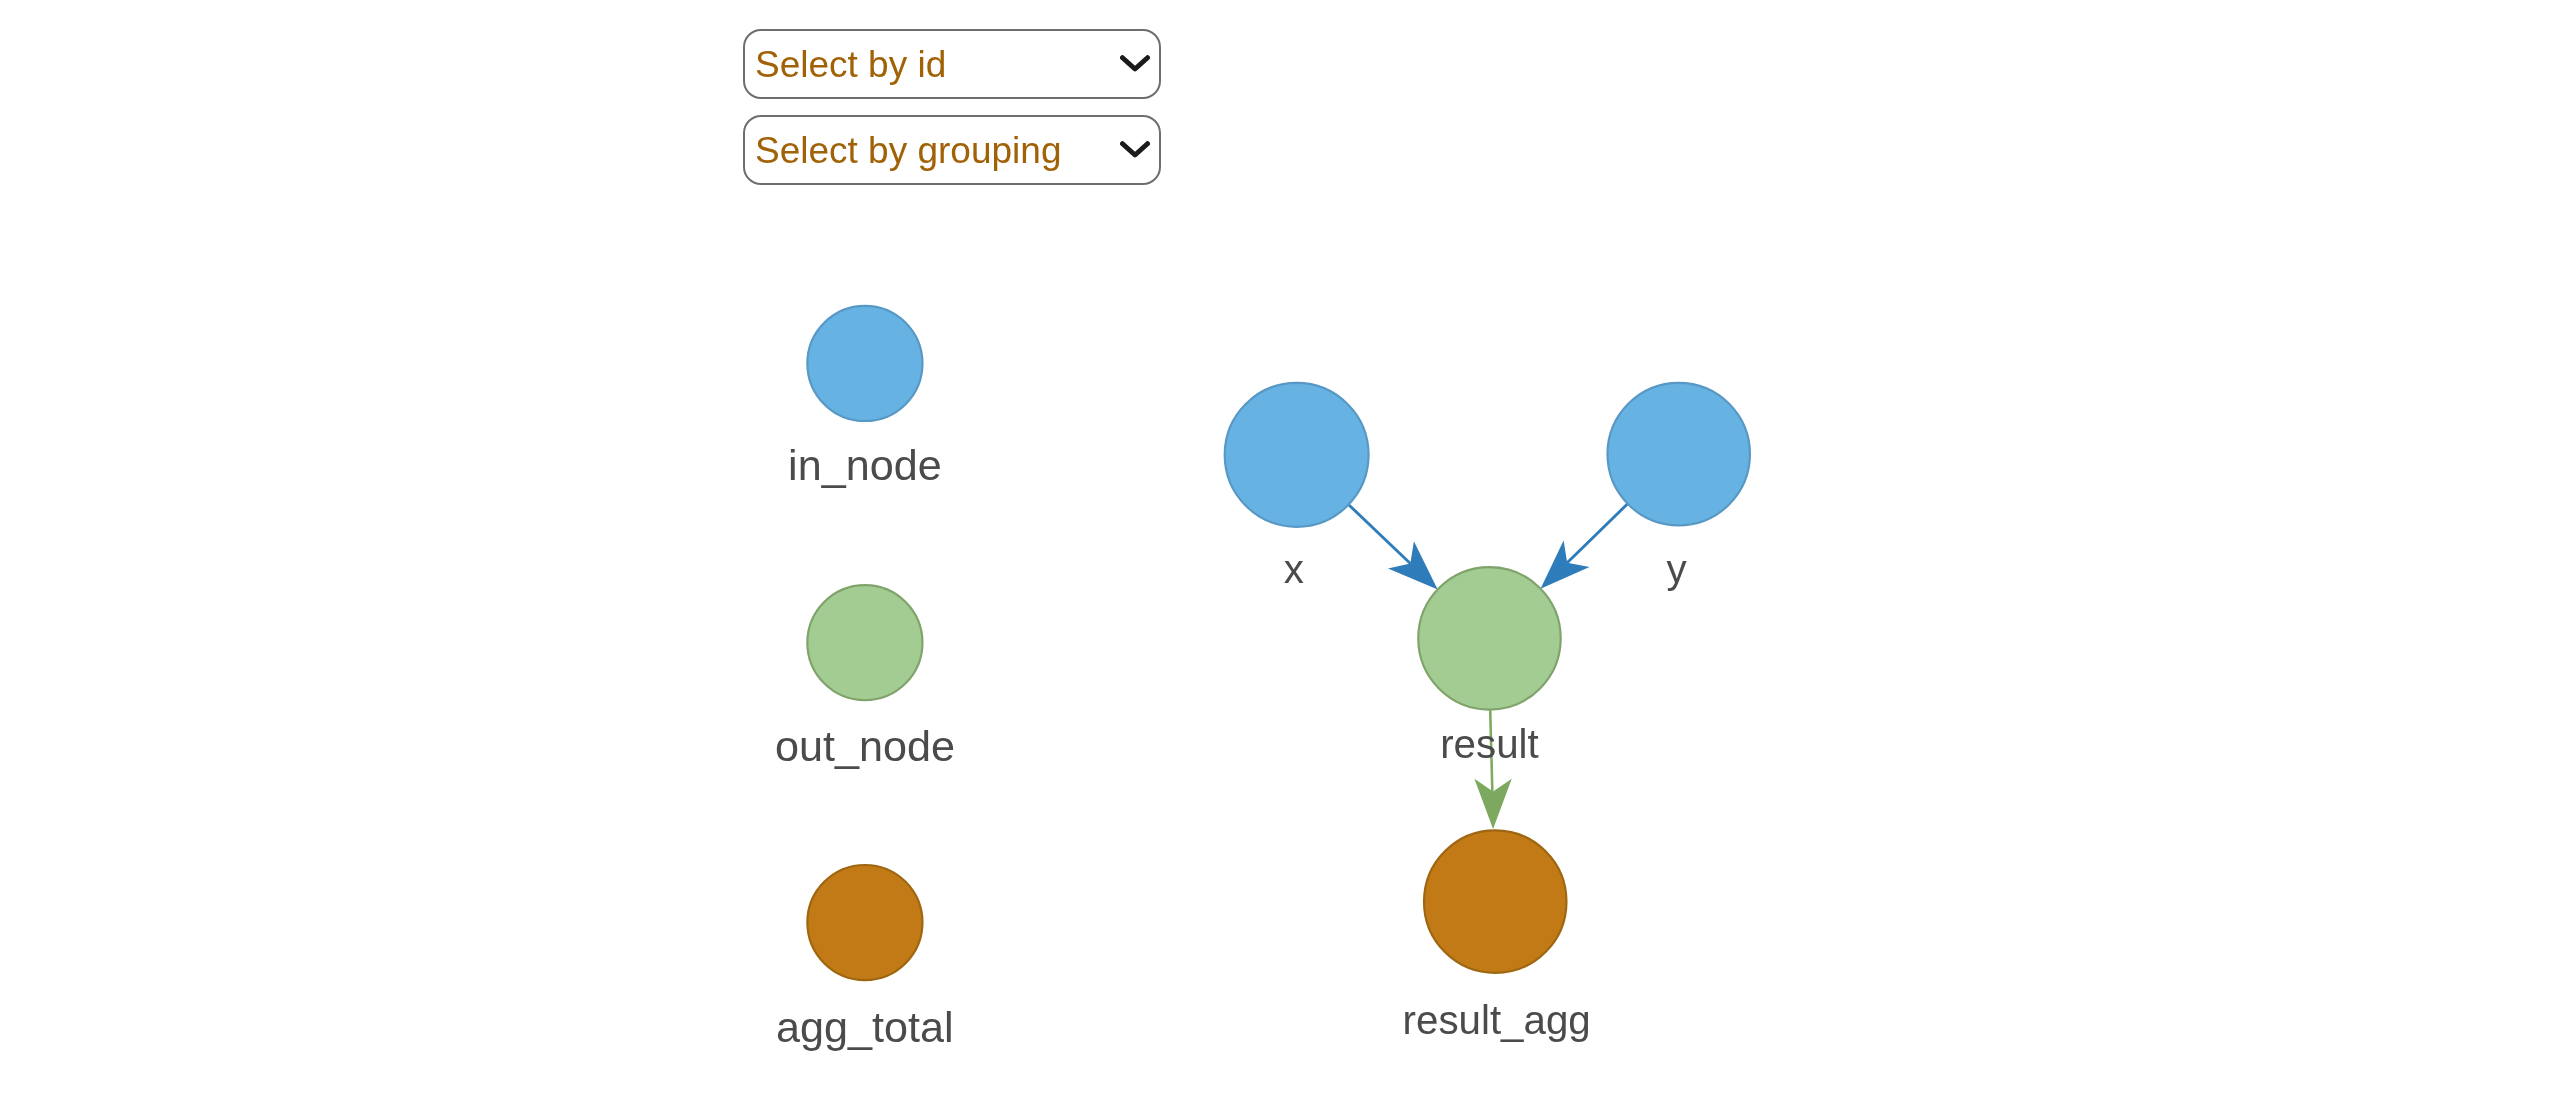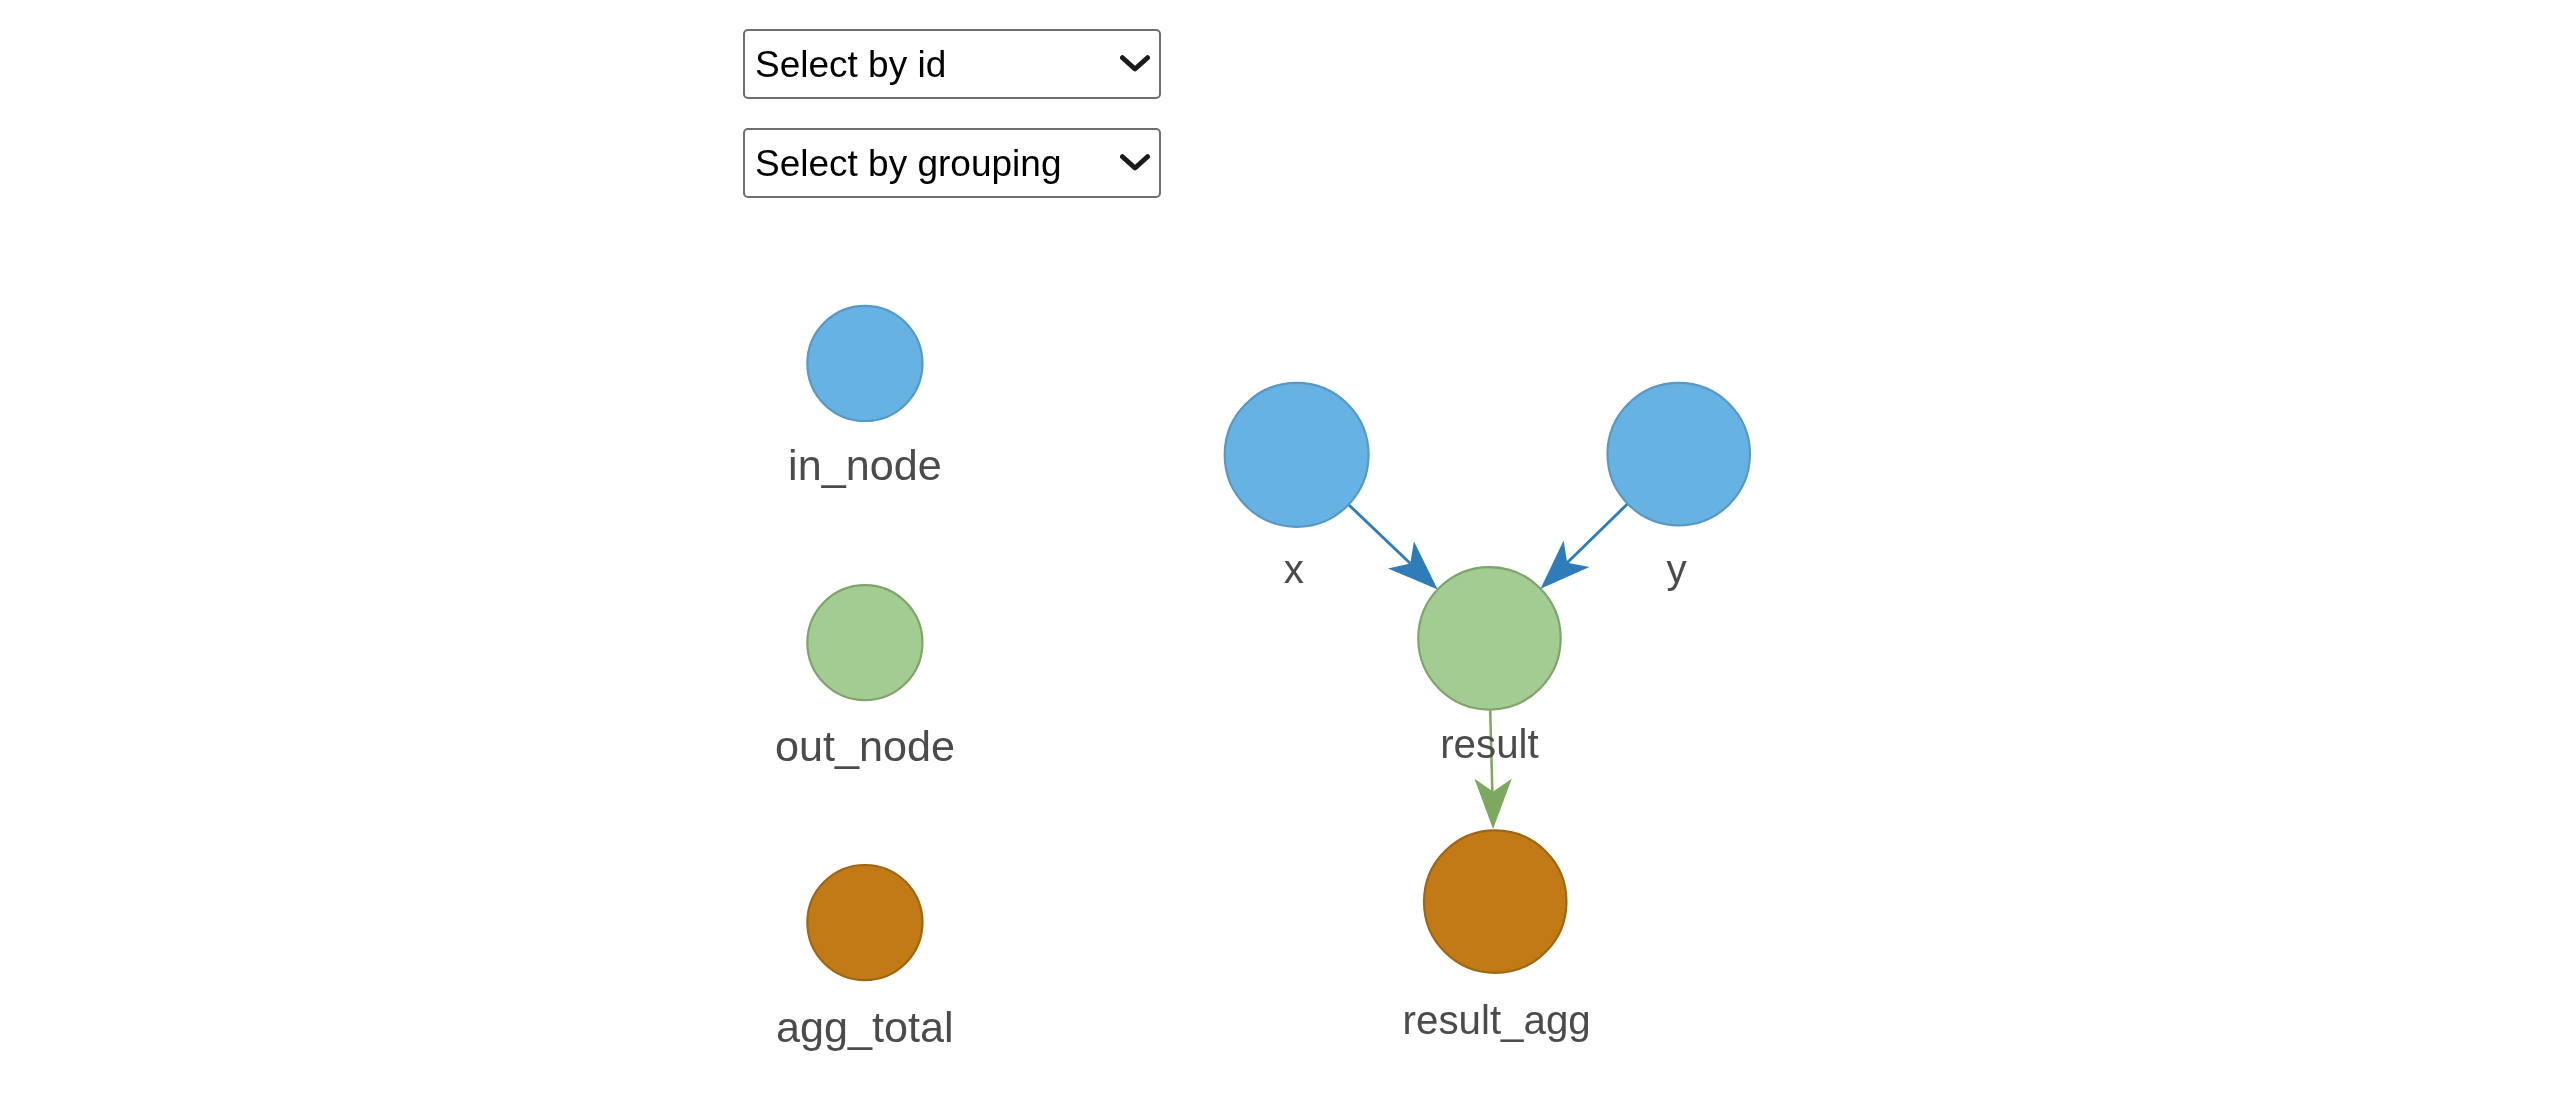--- a/index.html
+++ b/index.html
@@ -11,32 +11,32 @@
     overflow:hidden;
     font-family:"Liberation Sans", sans-serif;
   }
   .select-wrap{
     position:absolute;
     left:743px;
     width:418px;
     height:70px;
   }
   .select-wrap.first{top:29px;}
-  .select-wrap.second{top:128px;}
+  .select-wrap.second{top:115px;}
   select.sel{
     -webkit-appearance:none;
     -moz-appearance:none;
     appearance:none;
     width:100%;
     height:100%;
     box-sizing:border-box;
     border:2.2px solid #6e6e6e;
-    border-radius:5px;
+    border-radius:18px;
     background:#ffffff;
-    color:#000000;
+    color:#a16207;
     font-family:"Liberation Sans", sans-serif;
     font-size:37px;
     padding:0 72px 0 10px;
     outline:none;
   }
   .chev{
     position:absolute;
     right:11.5px;
     top:50%;
     transform:translateY(-50%);

